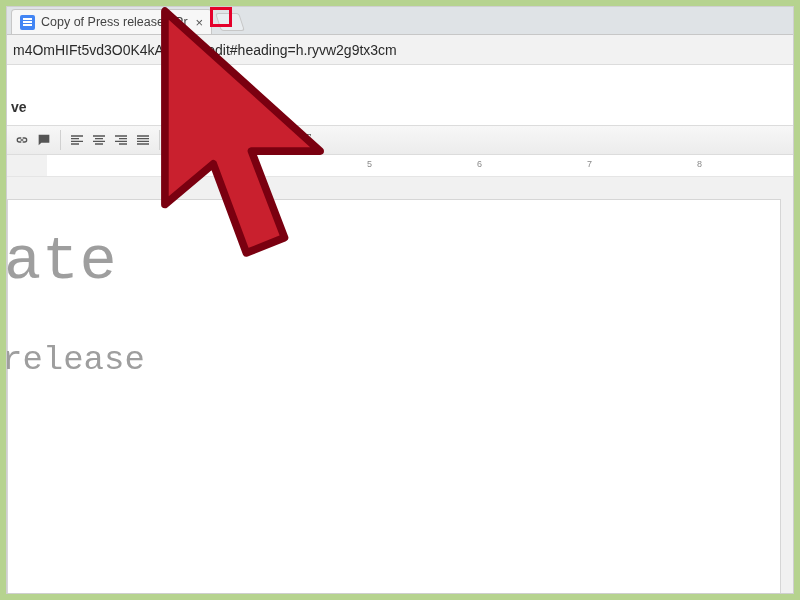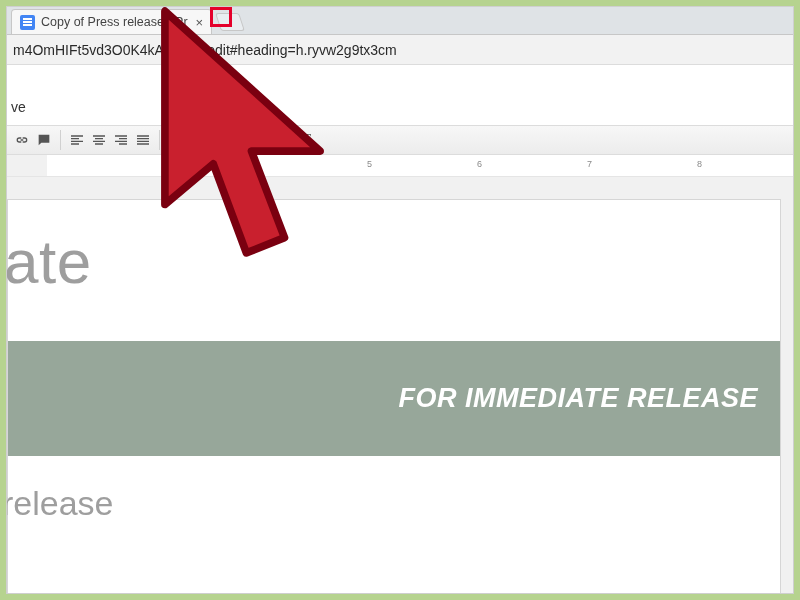--- a/index.html
+++ b/index.html
@@ -103,20 +103,21 @@
   .vebar {
     height: 60px;
     background:#fff;
     position:relative;
   }
   .vebar span{
     position:absolute;
     left:4px; bottom:10px;
     font-size:14px;
     color:#333;
+    font-weight:bold;
   }
 
   
   .toolbar {
     height: 30px;
     background: linear-gradient(#f7f7f7,#ececec);
     border-top: 1px solid #dcdcdc;
     border-bottom: 1px solid #dcdcdc;
     display: flex;
     align-items: center;
@@ -148,20 +149,21 @@
   }
   .ruler .num { position:absolute; top:4px; }
   .ruler .margin-left { position:absolute; left:0; top:0; height:100%; width:40px; background:#f1f1f1; }
 
   
   .canvas {
     background: #f1f1f1;
     height: calc(100% - 28px - 30px - 60px - 30px - 22px);
     overflow: hidden;
     position: relative;
+    font-family: Liberation Mono, monospace;
   }
   .page {
     background: #fff;
     margin: 22px 12px 0 0;
     width: calc(100% - 12px);
     height: 500px;
     border: 1px solid #d6d6d6;
     position: relative;
     padding-top: 26px;
   }
@@ -293,21 +295,20 @@
     <div class="margin-left"></div>
     <span class="num" style="left:360px">5</span>
     <span class="num" style="left:470px">6</span>
     <span class="num" style="left:580px">7</span>
     <span class="num" style="left:690px">8</span>
   </div>
 
   <div class="canvas">
     <div class="page">
       <div class="doc-title">ate</div>
-      <div class="banner">FOR IMMEDIATE RELEASE</div>
       <div class="headline">release</div>
     </div>
   </div>
 
 </div>
 
 <div class="tab-highlight" id="hl" style="left: 210px; top: 7px; width: 22px; height: 20px;"></div>
 
 <svg class="big-cursor" id="cursor" viewBox="0 0 100 110" style="left: 124px; top: 6px; width: 260px; height: 280px;">
   <path d="M15 2 L15 78 L34 62 L47 97 L62 91 L49 57 L76 57 Z" fill="#c9202e" stroke="#7a0010" stroke-width="3" stroke-linejoin="round"></path>

